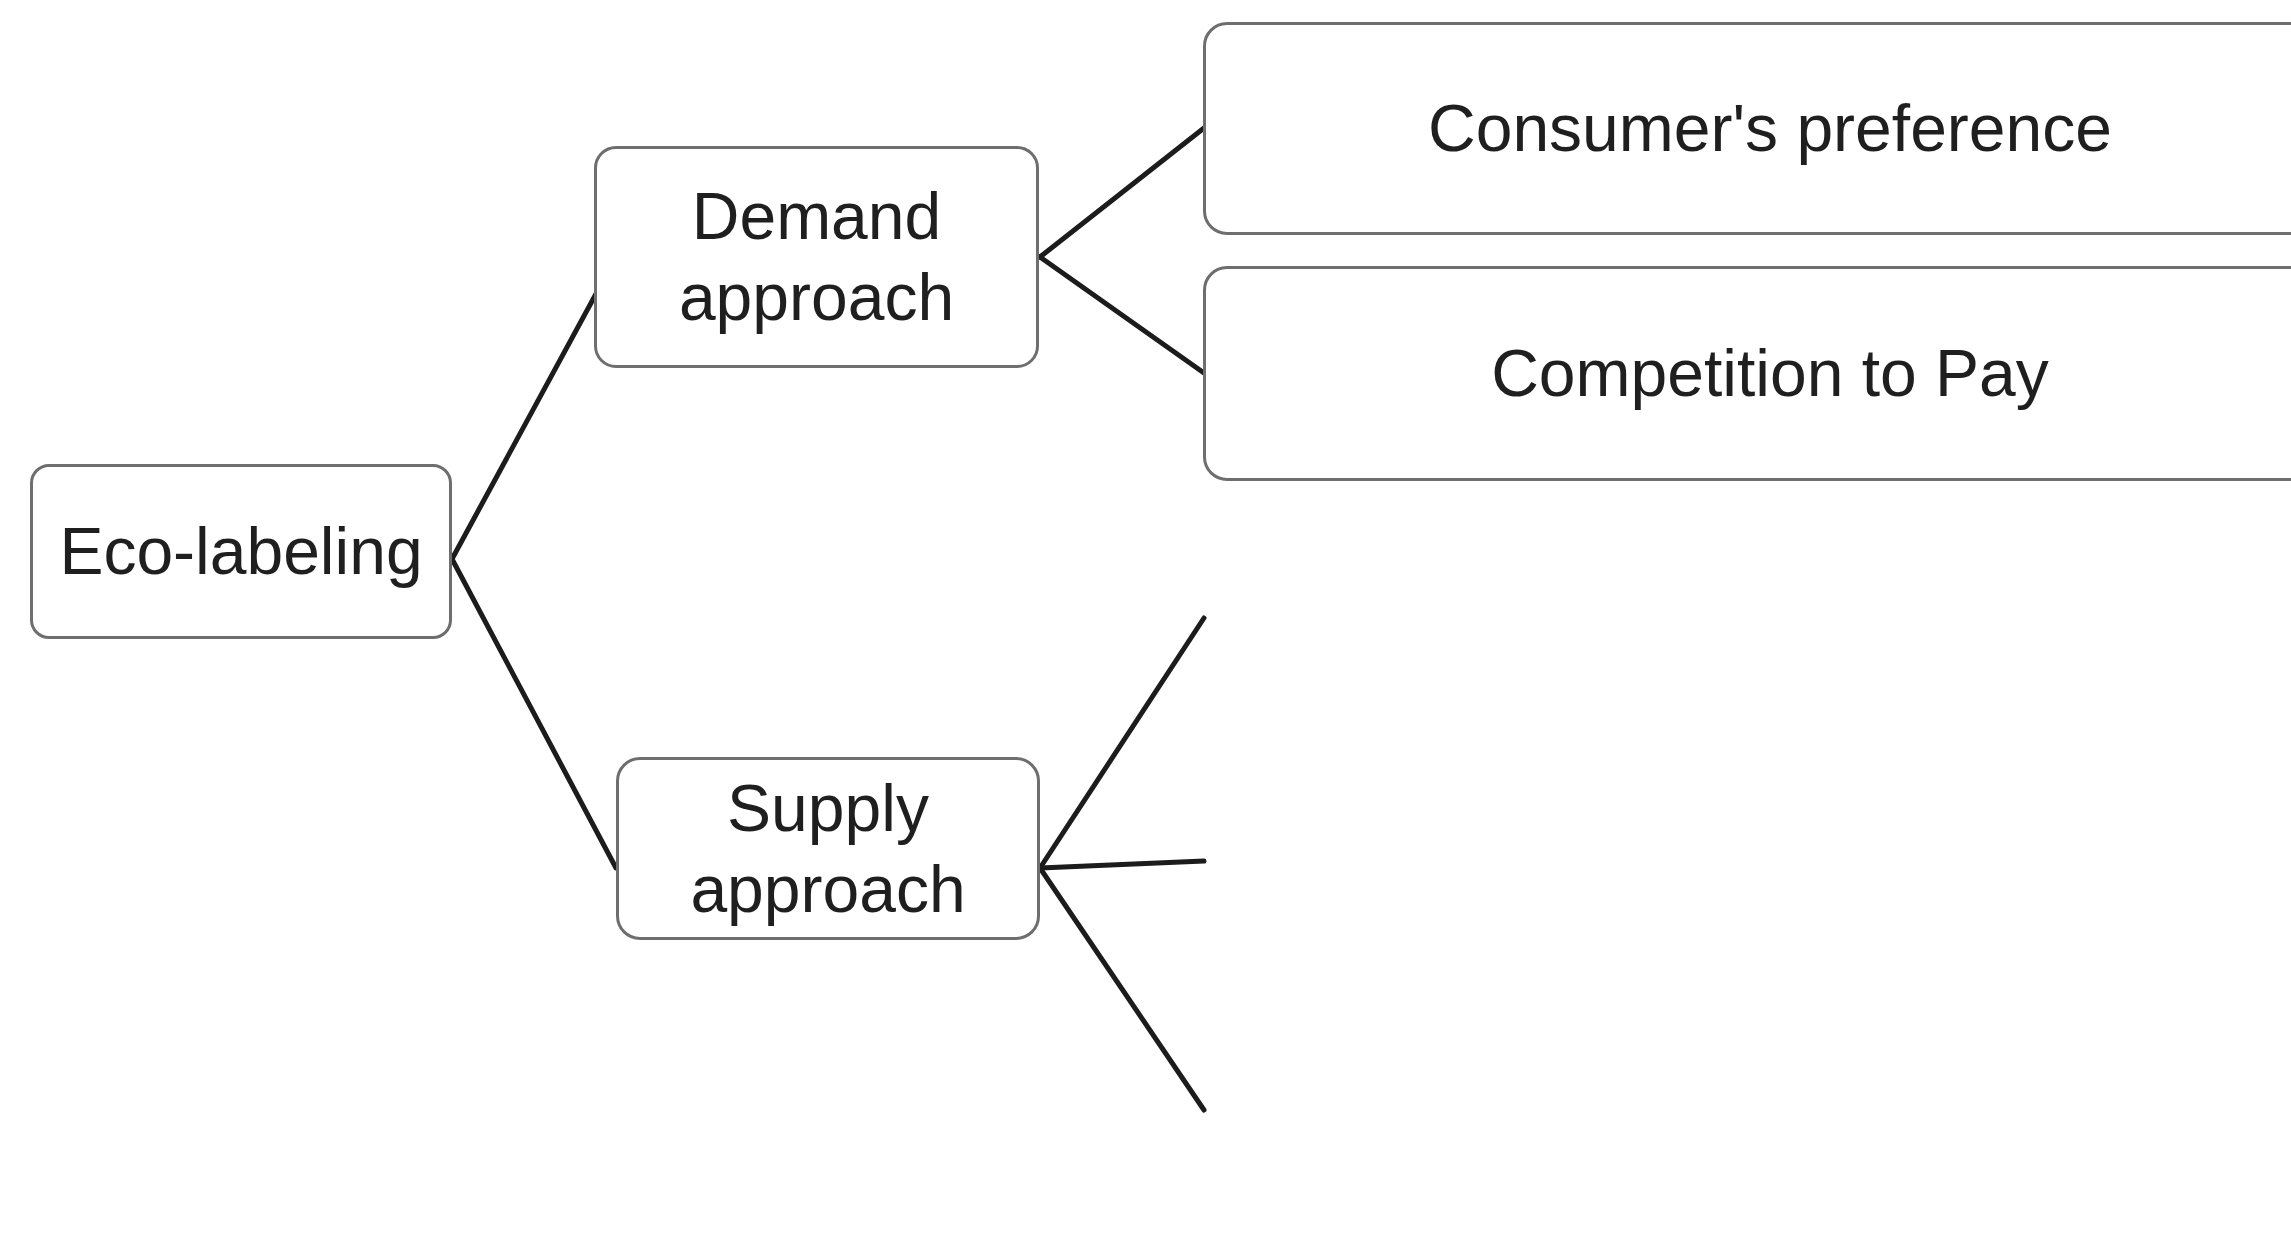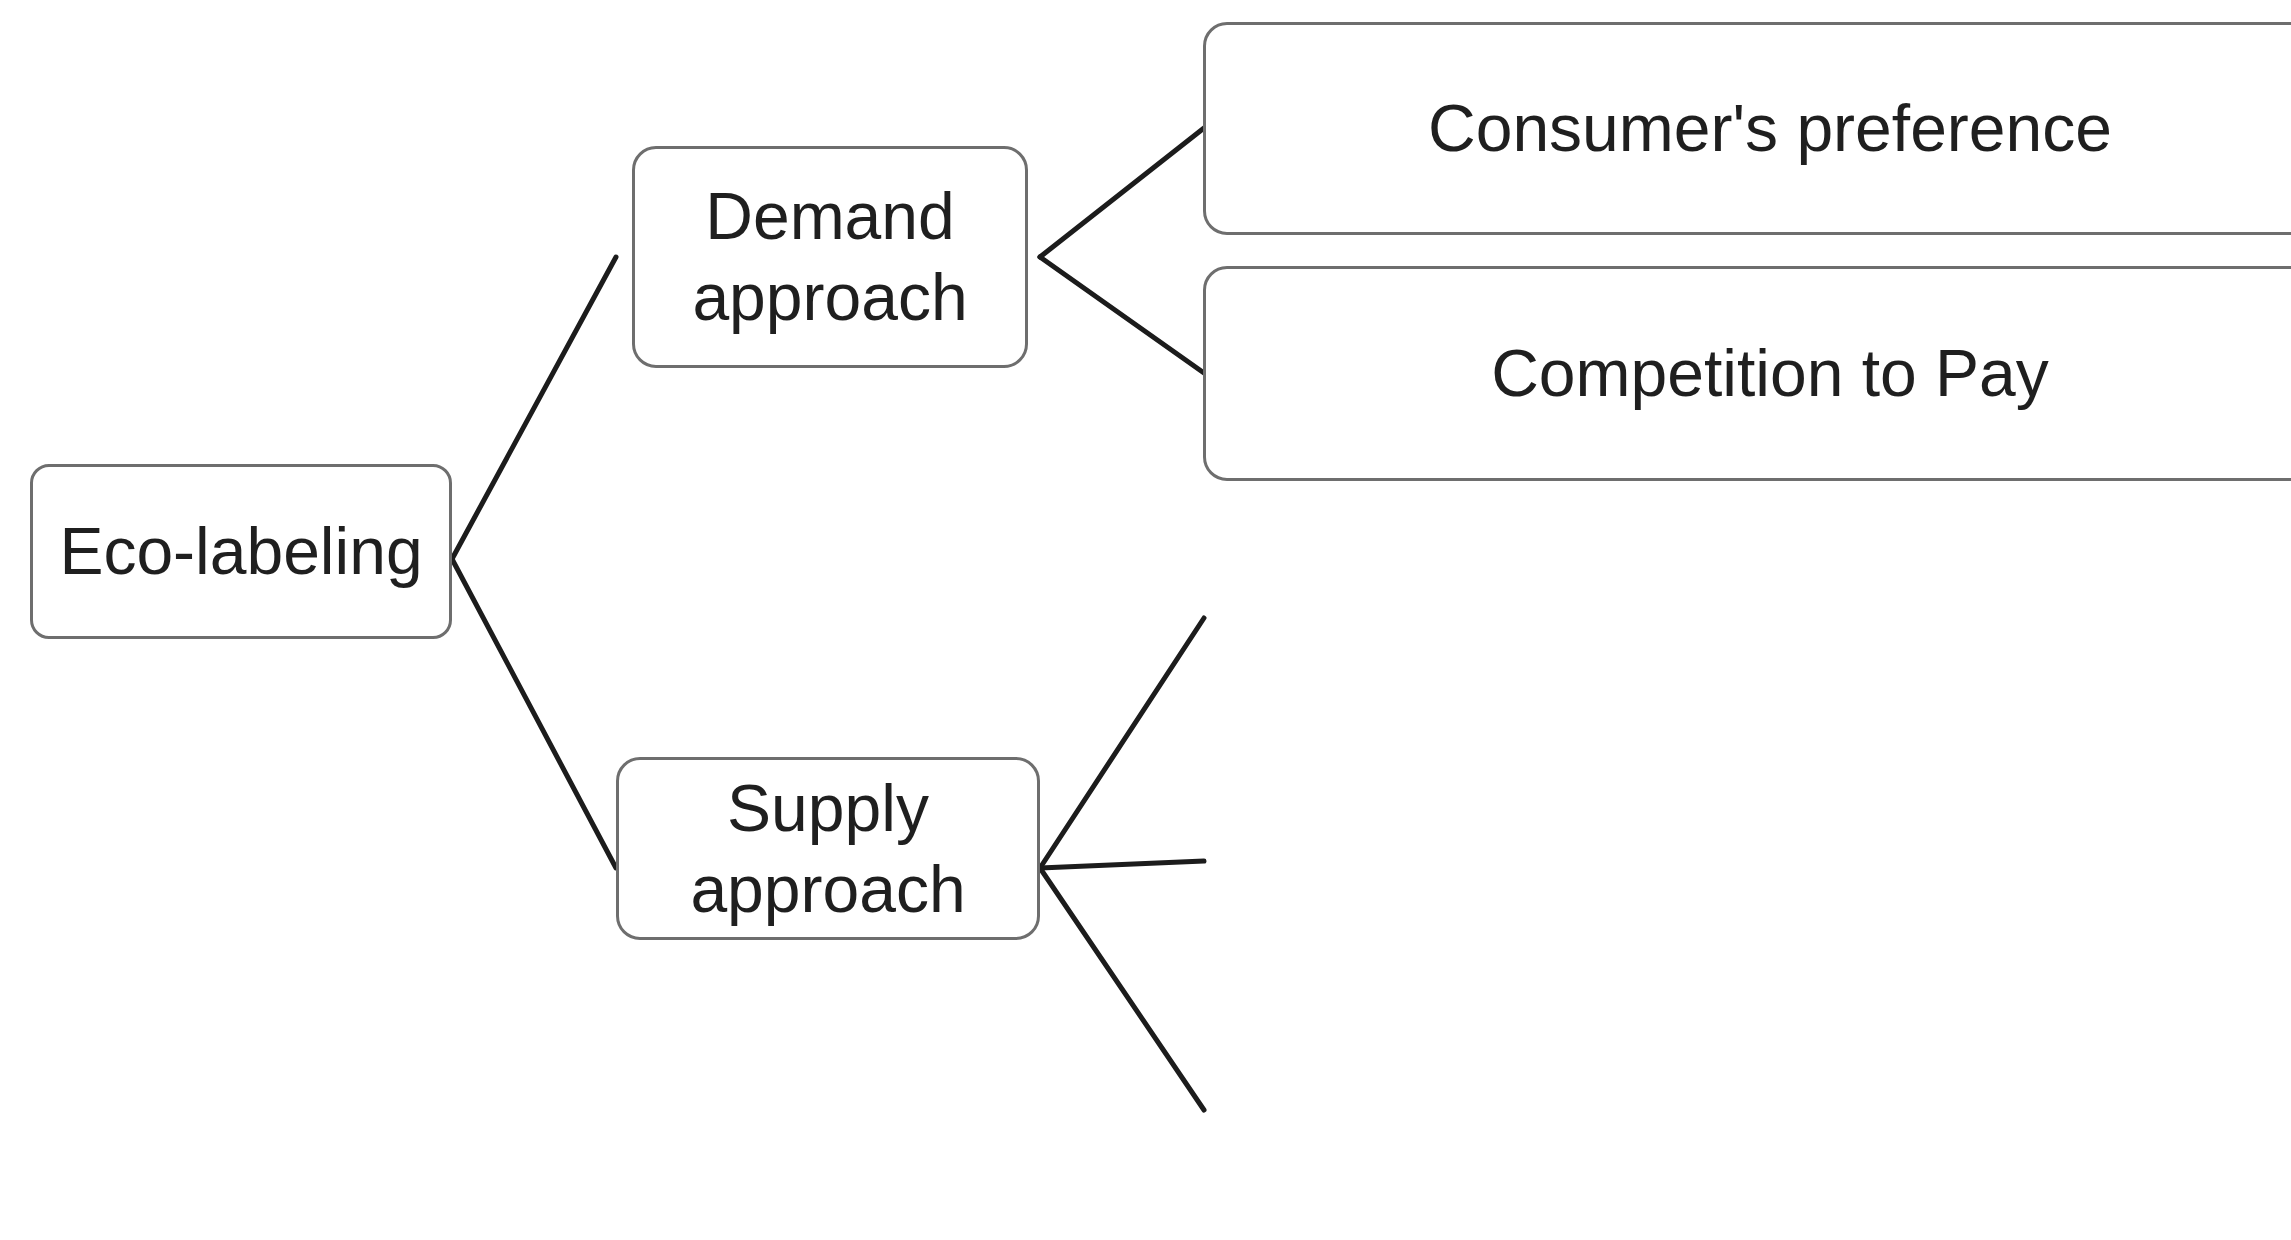--- a/index.html
+++ b/index.html
@@ -40,21 +40,21 @@
     text-align: center;
     background: var(--box-fill);
     border: 3px solid var(--box-border);
     border-radius: 24px;
     color: var(--text);
     font-size: 66px;
     line-height: 1.22;
   }
   .node span { display: block; padding: 0 12px; }
   .node-root        { left: 30px;   top: 464px;  width: 422px;  height: 175px; border-radius: 19px; }
-  .node-demand      { left: 632px;  top: 146px;  width: 396px;  height: 222px; }
+  .node-demand      { left: 594px;  top: 146px;  width: 445px;  height: 222px; border-radius: 22px; }
   .node-supply      { left: 616px;  top: 757px;  width: 424px;  height: 183px; }
   .leaf             { left: 1203px; width: 1134px; }
   .leaf-consumer    { top: 22px;   height: 213px; }
   .leaf-willingness { top: 266px;  height: 215px; }
   .leaf-producer    { top: 513px;  height: 210px; }
   .leaf-available   { top: 753px;  height: 217px; }
   .leaf-competition { top: 1002px; height: 215px; }
 </style>
 </head>
 <body>

